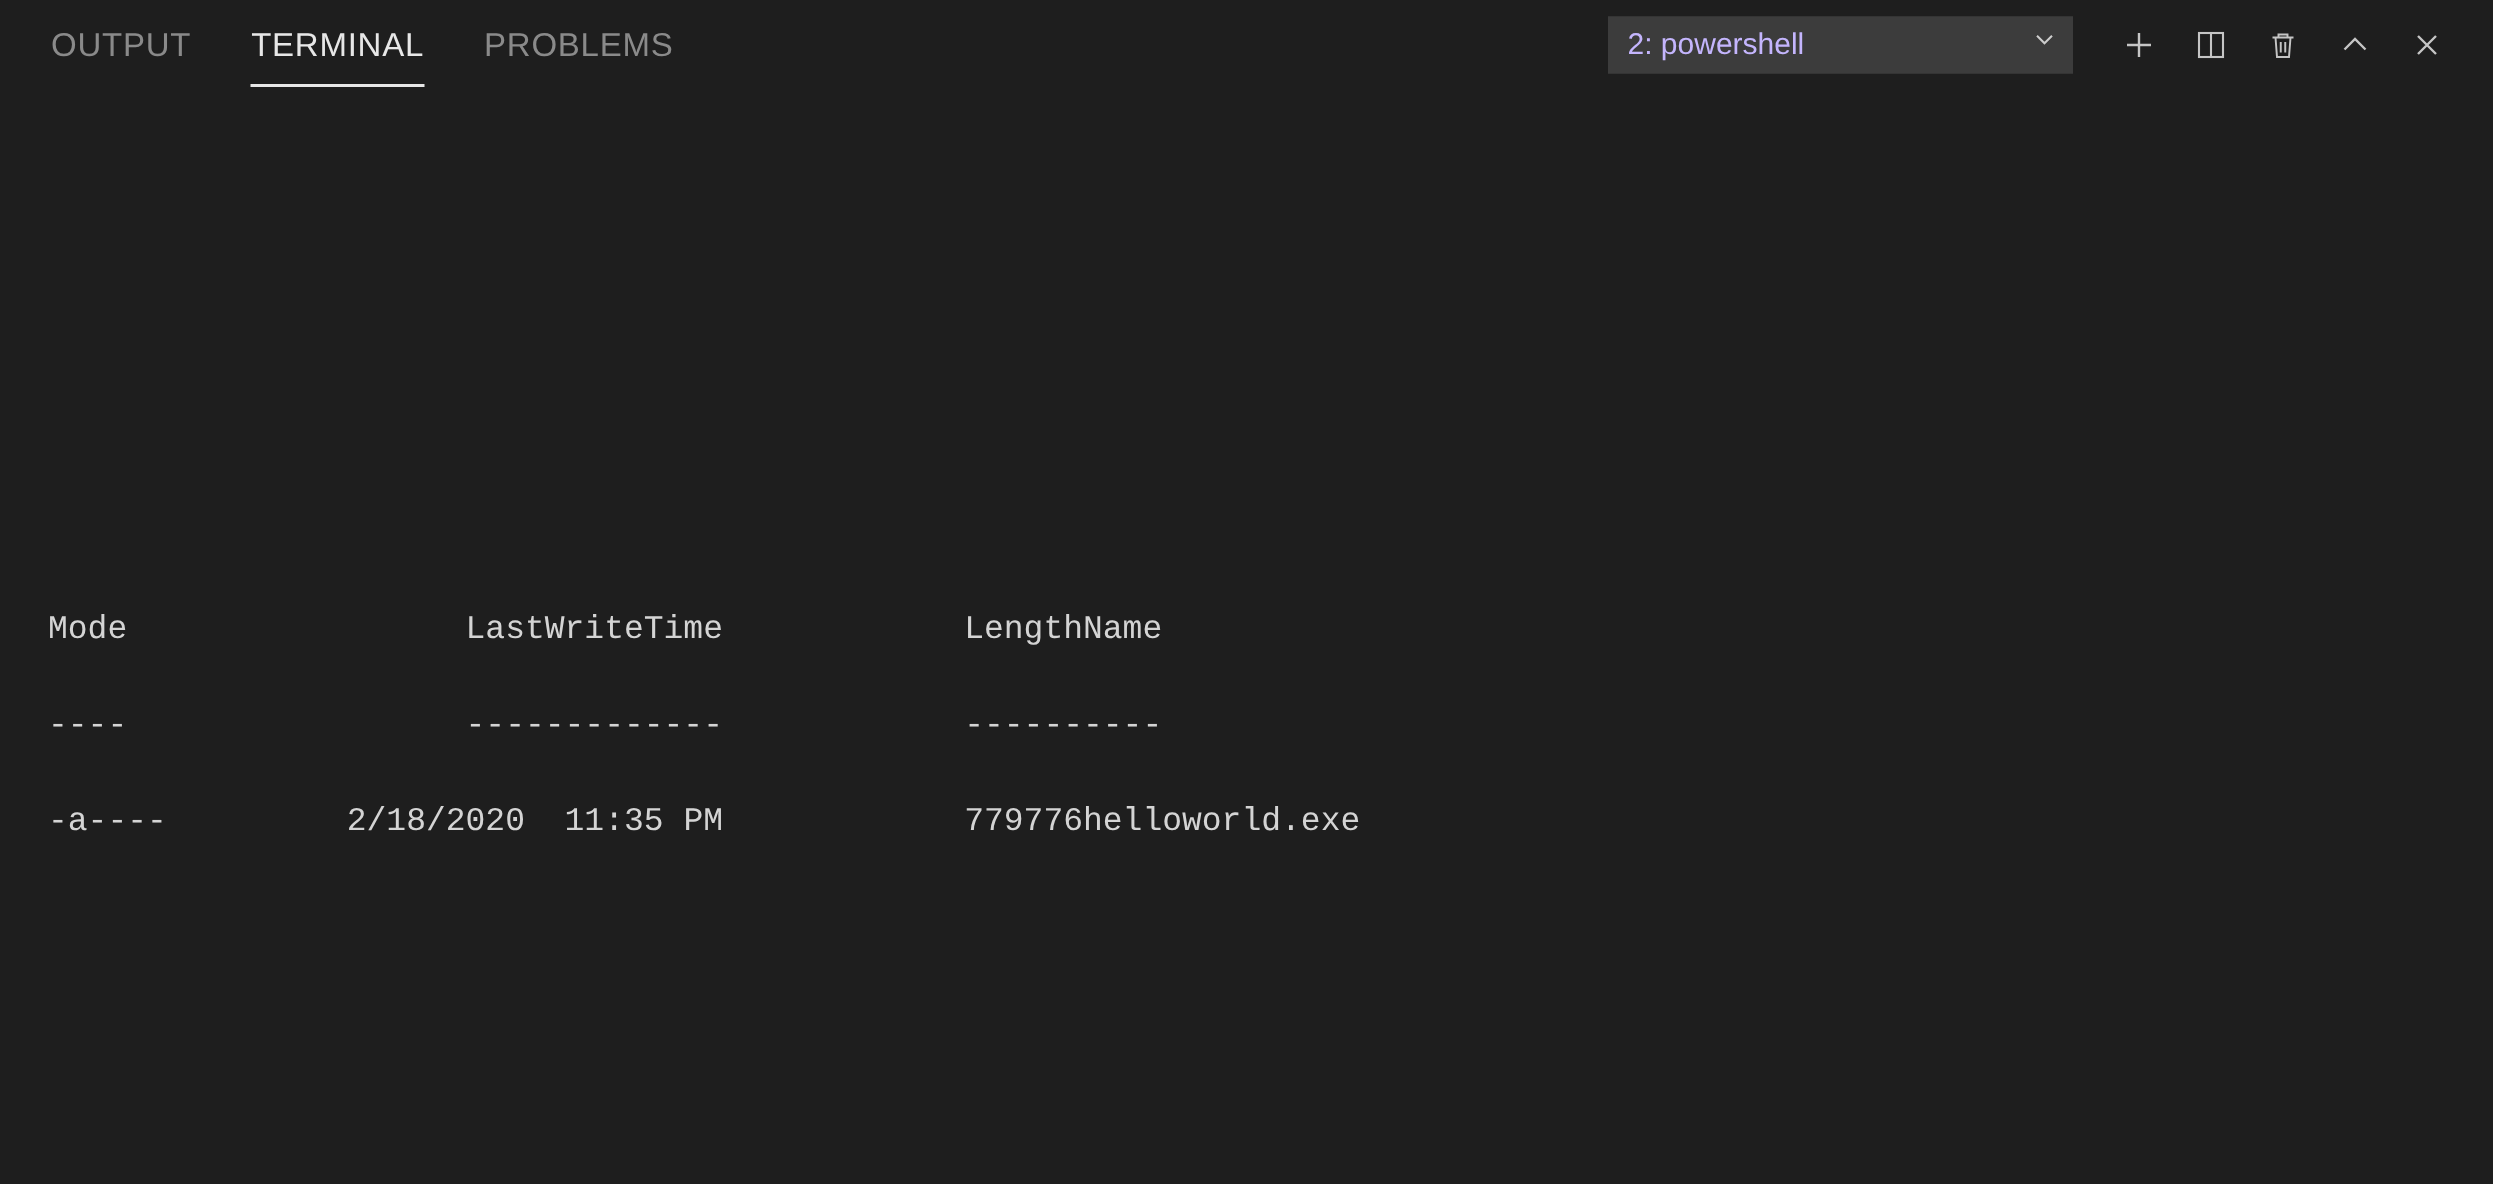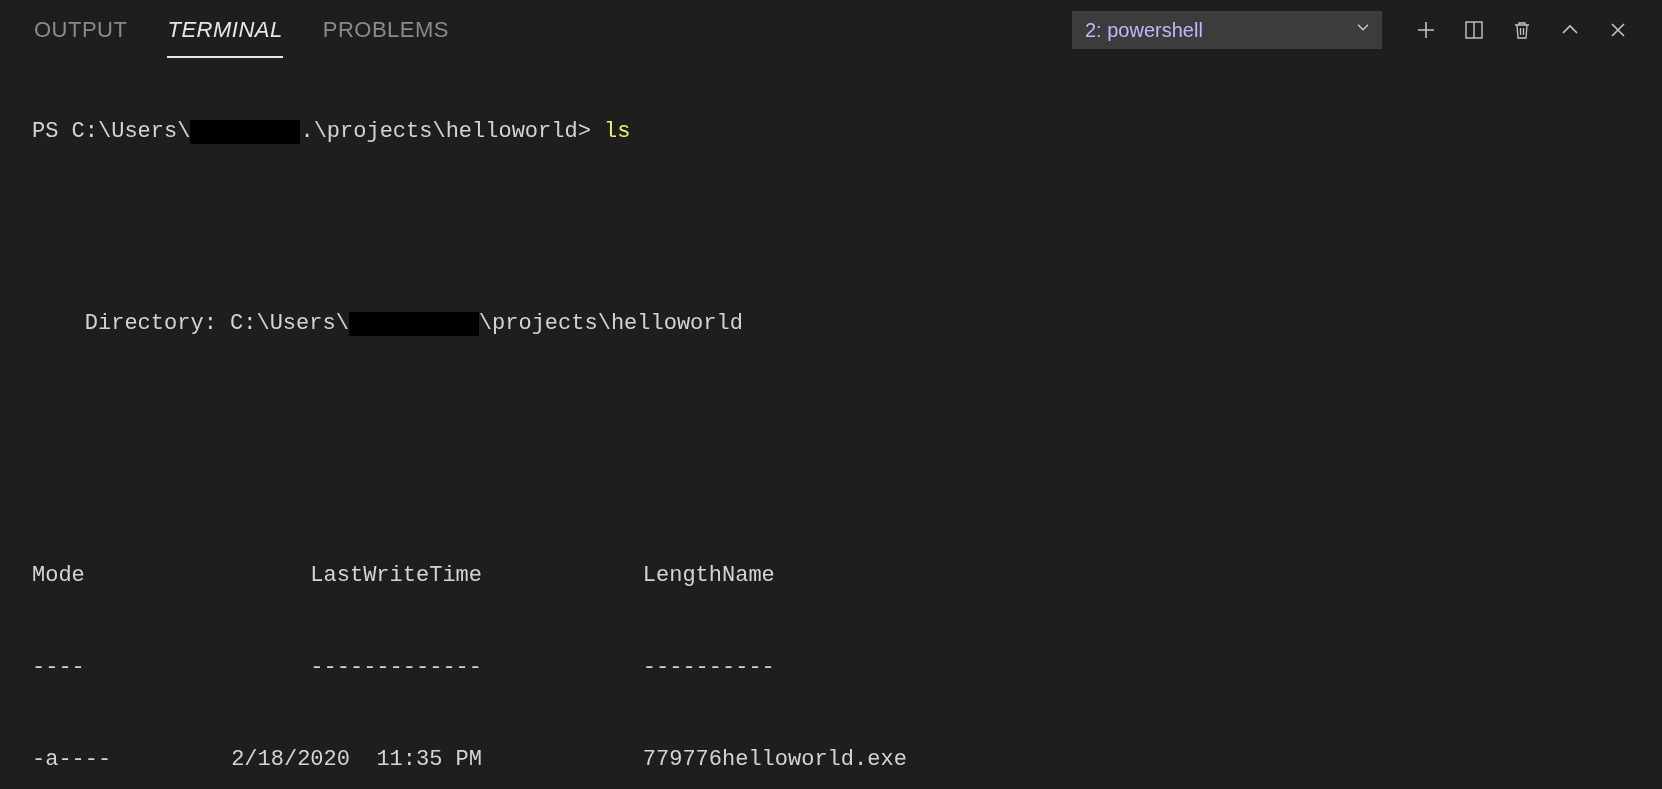--- a/index.html
+++ b/index.html
@@ -28,21 +28,20 @@
     font-size: 22px;
     letter-spacing: 0.5px;
     color: #8a8a8a;
     padding: 14px 0 13px 0;
     cursor: pointer;
     border-bottom: 2px solid transparent;
   }
   .tab.active {
     color: #e7e7e7;
     border-bottom: 2px solid #e7e7e7;
-    font-style: italic;
   }
   .spacer { flex: 1; }
   .toolbar {
     display: flex;
     align-items: center;
     gap: 20px;
   }
   .term-select {
     width: 310px;
     height: 38px;
@@ -85,21 +84,21 @@
   .redact {
     display: inline-block;
     background: #000;
     vertical-align: text-bottom;
     height: 24px;
   }
   .redact.w1 { width: 110px; }
   .redact.w2 { width: 130px; }
   .row { display: block; }
   .dir-listing .col-mode  { display:inline-block; width: 160px; }
-  .dir-listing .col-lwt   { display:inline-block; width: 330px; text-align:right; padding-right: 40px; margin-top: 28px;}
+  .dir-listing .col-lwt   { display:inline-block; width: 330px; text-align:right; padding-right: 40px;}
   .dir-listing .col-len   { display:inline-block; width: 200px; text-align:right; }
   .dir-listing .col-name  { display:inline-block;text-align:right; }
   .header-row .col-mode  { }
   .header-row .col-lwt   { }
   .header-row .col-len   { }
   .header-row .col-name  { }
 </style>
 </head>
 <body>
 
@@ -142,24 +141,22 @@
     </div>
     <div class="icon-btn" title="Close Panel">
       <svg width="22" height="22" viewBox="0 0 22 22">
           <path d="M5 5 L17 17 M17 5 L5 17" stroke="#c5c5c5" stroke-width="1.6"></path>
         </svg>
     </div>
   </div>
 </div>
 
 <div class="terminal-body">
-<span class="row"><span>PS C:\Users\</span><span class="redact w1"></span><span>.\projects\helloworld&gt; </span><span class="cmd">ls</span></span>
 <span class="row">&nbsp;</span>
 <span class="row">&nbsp;</span>
-<span class="row"><span>    Directory: C:\Users\</span><span class="redact w2"></span><span>\projects\helloworld</span></span>
 <span class="row">&nbsp;</span>
 <span class="row">&nbsp;</span>
 <div class="dir-listing">
 <span class="row header-row"><span class="col-mode">Mode</span><span class="col-lwt">LastWriteTime</span><span class="col-len">Length</span><span class="col-name">Name</span></span>
 <span class="row"><span class="col-mode">----</span><span class="col-lwt">-------------</span><span class="col-len">------</span><span class="col-name">----</span></span>
 <span class="row"><span class="col-mode">-a----</span><span class="col-lwt">2/18/2020  11:35 PM</span><span class="col-len">779776</span><span class="col-name">helloworld.exe</span></span>
 
 
 
 

